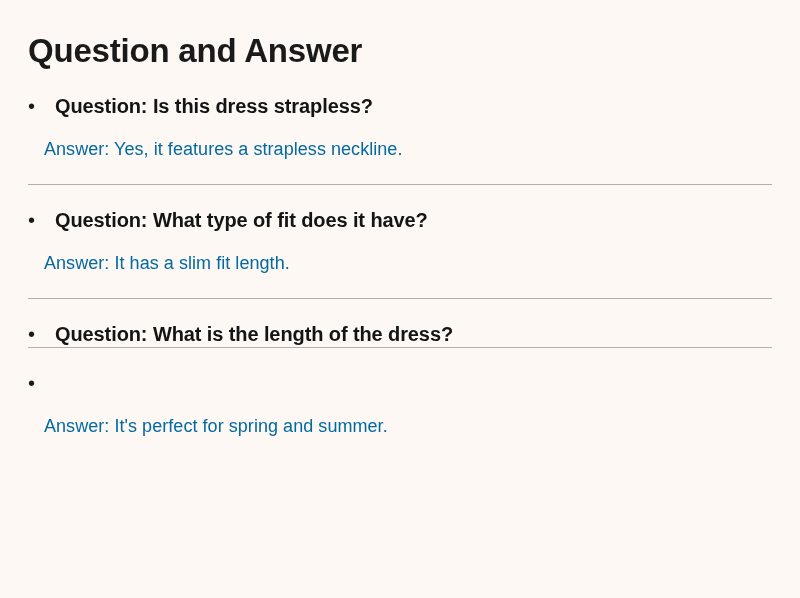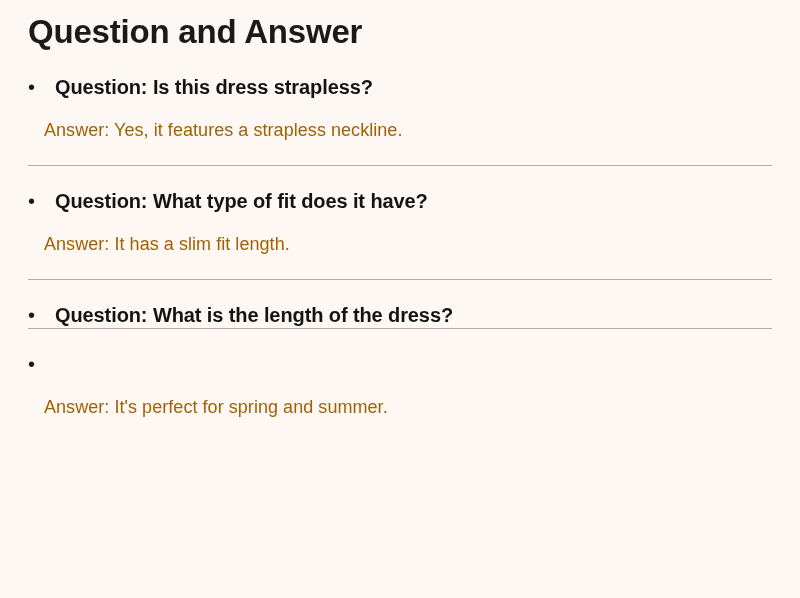--- a/index.html
+++ b/index.html
@@ -18,21 +18,21 @@
     position: relative;
     width: 800px;
     height: 598px;
     background: #fdf8f3;
     box-sizing: border-box;
     padding: 0 28px;
   }
 
   .page-title {
     margin: 0;
-    padding-top: 12px;
+    padding-top: 31px;
     font-size: 33px;
     line-height: 40px;
     font-weight: bold;
     color: #1a1a1a;
     letter-spacing: -0.2px;
   }
 
   .qa-list {
     list-style: none;
     margin: 0;
@@ -69,21 +69,21 @@
     line-height: 26px;
     font-weight: bold;
     color: #141414;
     letter-spacing: -0.1px;
     margin-left: 13px;
   }
 
   .qa-answer {
     font-size: 18px;
     line-height: 24px;
-    color: #a16207;
+    color: #0369a1;
     padding-left: 16px;
     padding-top: 18px;
     padding-bottom: 23px;
     letter-spacing: 0.05px;
   }
 </style>
 </head>
 <body>
 
 <div class="page">

